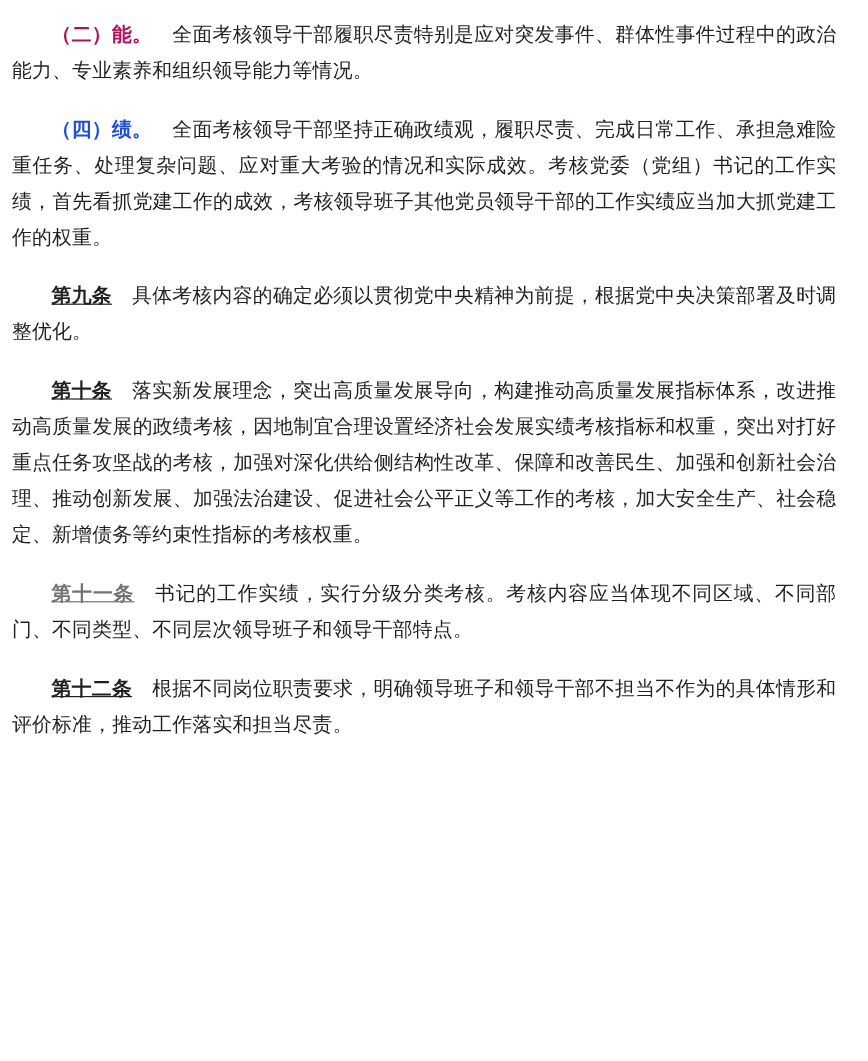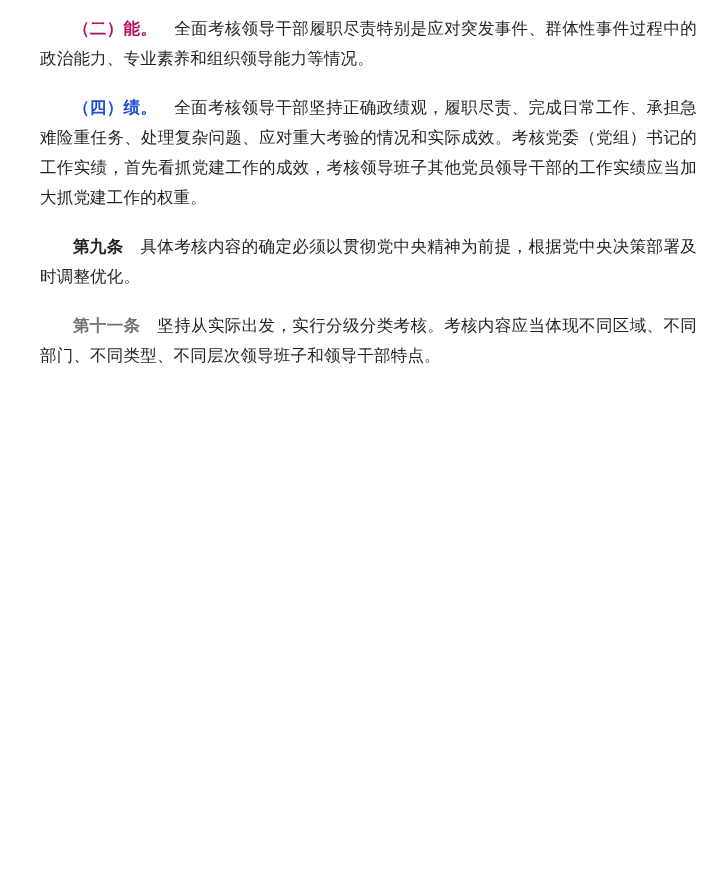--- a/index.html
+++ b/index.html
@@ -9,21 +9,21 @@
   }
   body {
     width: 723px;
     min-height: 884px;
     font-family: "Liberation Serif", "DejaVu Serif", serif;
   }
   .page {
     width: 723px;
     min-height: 884px;
     box-sizing: border-box;
-    padding: 14px 26px 10px 40px;
+    padding: 14px 26px 10px 10px;
     background: #ffffff;
   }
   .para {
     font-size: 16.5px;
     line-height: 30px;
     color: #231f20;
     text-align: justify;
     text-justify: inter-ideograph;
     margin: 0 0 19px 0;
     text-indent: 2em;
@@ -32,25 +32,28 @@
   .para:last-child {
     margin-bottom: 0;
   }
   .lead {
     color: #b3115b;
     font-weight: bold;
   }
   .label {
     font-weight: bold;
     color: #231f20;
+    text-decoration: underline;
   }
 </style>
 </head>
 <body>
 
 <div class="page">
   <div id="paragraph-container">
       <p class="para"><span class="lead" style="color: rgb(179, 17, 91);">（二）能。</span>　<span>全面考核领导干部履职尽责特别是应对突发事件、群体性事件过程中的政治能力、专业素养和组织领导能力等情况。</span></p>
       <p class="para"><span class="lead" style="color: #1d4ed8;">（四）绩。</span>　<span>全面考核领导干部坚持正确政绩观，履职尽责、完成日常工作、承担急难险重任务、处理复杂问题、应对重大考验的情况和实际成效。考核党委（党组）书记的工作实绩，首先看抓党建工作的成效，考核领导班子其他党员领导干部的工作实绩应当加大抓党建工作的权重。</span></p>
       <p class="para"><span class="label" style="color: rgb(35, 31, 32);">第九条</span>　<span>具体考核内容的确定必须以贯彻党中央精神为前提，根据党中央决策部署及时调整优化。</span></p>
-      <p class="para"><span class="label" style="color: #737373;">第十一条</span>　<span>坚持从实际出发，实行分级分类考核。考核内容应当体现不同区域、不同部门、不同类型、不同层次领导班子和领导干部特点。</span></p>
+      <p class="para"><span class="label" style="color: rgb(35, 31, 32);">第十条</span>　<span>落实新发展理念，突出高质量发展导向，构建推动高质量发展指标体系，改进推动高质量发展的政绩考核，因地制宜合理设置经济社会发展实绩考核指标和权重，突出对打好重点任务攻坚战的考核，加强对深化供给侧结构性改革、保障和改善民生、加强和创新社会治理、推动创新发展、加强法治建设、促进社会公平正义等工作的考核，加大安全生产、社会稳定、新增债务等约束性指标的考核权重。</span></p>
+      <p class="para"><span class="label" style="color: #737373;">第十一条</span>　<span>书记的工作实绩，实行分级分类考核。考核内容应当体现不同区域、不同部门、不同类型、不同层次领导班子和领导干部特点。</span></p>
+      <p class="para"><span class="label" style="color: rgb(35, 31, 32);">第十二条</span>　<span>根据不同岗位职责要求，明确领导班子和领导干部不担当不作为的具体情形和评价标准，推动工作落实和担当尽责。</span></p>
     </div>
 </div>
 
 </body></html>

